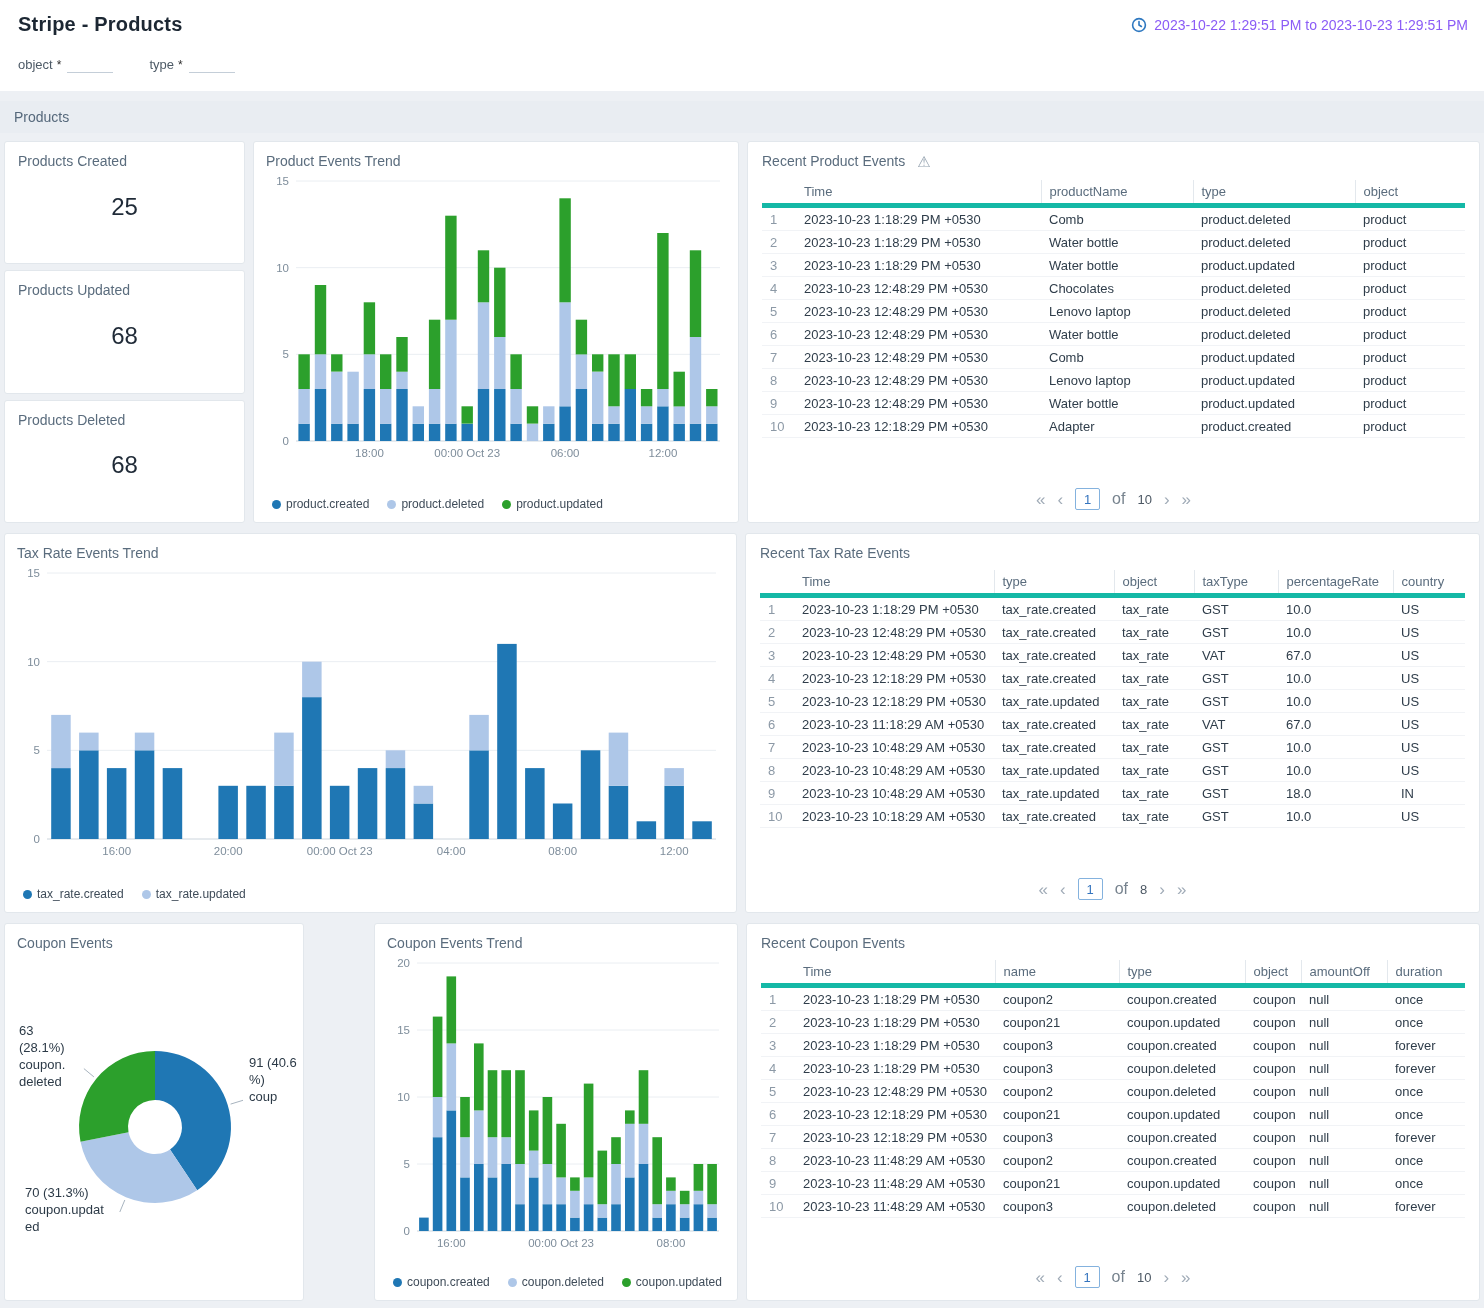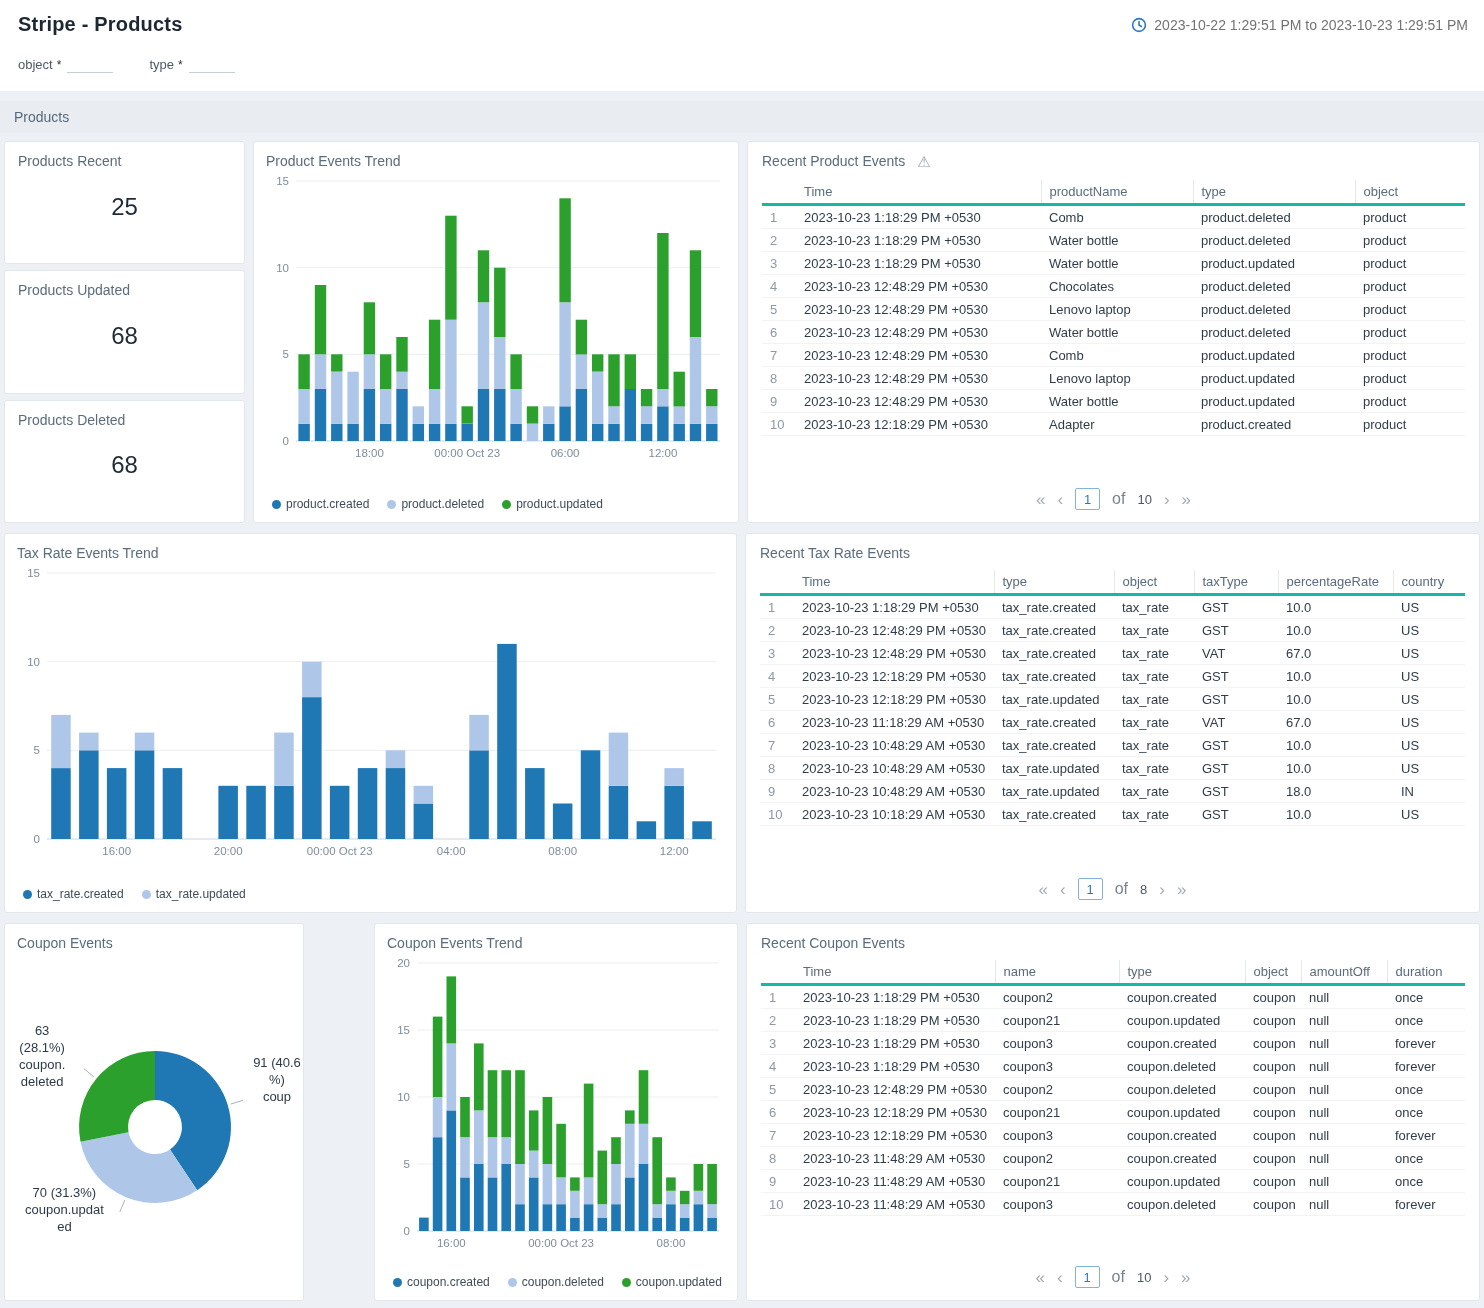--- a/index.html
+++ b/index.html
@@ -1,21 +1,21 @@
 <!DOCTYPE html>
 <html><head>
 <meta charset="utf-8">
 <style>
   *{box-sizing:border-box;}
   html,body{margin:0;padding:0;}
   body{width:1484px;min-height:1308px;background:#edf0f4;font-family:"Liberation Sans",sans-serif;color:#2c3a47;}
   .whitehead{background:#fff;}
   .topbar{display:flex;justify-content:space-between;align-items:center;padding:9px 16px 0 14px;}
   .page-title{font-size:20px;font-weight:700;color:#1c2733;margin:4px;letter-spacing:.2px;}
-  .timerange{display:flex;align-items:flex-end;gap:7px;color:#737373;font-size:14px;font-weight:500;cursor:pointer;}
+  .timerange{display:flex;align-items:flex-end;gap:7px;color:#8b5cf6;font-size:14px;font-weight:500;cursor:pointer;}
   .filterbar{display:flex;gap:36px;padding:16px 18px 18px;}
   .fgroup{display:flex;align-items:flex-end;font-size:13px;color:#4d5a66;}
   .flabel{padding-bottom:1px;}
   .req{color:#303030;font-size:12px;margin-left:4px;padding-bottom:1px;}
   .finput{border:none;border-bottom:1px solid #c4ced8;width:46px;height:17px;background:transparent;outline:none;font:inherit;margin-left:6px;}
   .sectionbar{background:#e9edf2;color:#55687b;font-size:14px;padding:8px 14px;margin-top:10px;cursor:pointer;}
   .dash{padding:8px 4px 6px;}
   .row{display:flex;gap:8px;margin-bottom:10px;align-items:stretch;}
   .r1{height:382px;} .r2{height:380px;} .r3{height:378px;}
   .panel{background:#fff;border:1px solid #e2e7ec;border-radius:3px;}
@@ -28,34 +28,34 @@
   .chartpanel{padding:11px 12px 6px;display:flex;flex-direction:column;}
   .prodtrend{width:486px;}
   .taxpanel{width:733px;}
   .trendpanel{width:364px;}
   .chartbox{flex:1;margin-top:4px;}
   .legend{display:flex;gap:18px;padding:2px 6px 5px;font-size:12px;color:#3f4c59;align-items:center;}
   .lg-item{display:flex;align-items:center;cursor:pointer;}
   .lg-dot{width:9px;height:9px;border-radius:50%;display:inline-block;margin-right:5px;}
   .tablepanel{flex:1;padding:11px 14px 6px;display:flex;flex-direction:column;}
   table.grid{border-collapse:collapse;width:100%;table-layout:fixed;font-size:13px;margin-top:9px;}
-  .grid th{font-weight:400;color:#5a6c7d;text-align:left;padding:4px 8px;border-bottom:3px solid #14b8a6;overflow:hidden;white-space:nowrap;}
+  .grid th{font-weight:400;color:#5a6c7d;text-align:left;padding:4px 8px;border-bottom:5px solid #14b8a6;overflow:hidden;white-space:nowrap;}
   .grid th:nth-child(n+3){border-left:1px solid #e3e8ed;}
   .grid td{padding:3.5px 8px;color:#2f3d4a;border-bottom:1px solid #f1f3f6;white-space:nowrap;overflow:hidden;}
   .grid td.idx{color:#8c99a6;}
   .pager{margin-top:auto;display:flex;justify-content:center;align-items:center;gap:12px;padding:8px 0 6px;color:#a0abb7;}
   .pg-btn{cursor:pointer;font-size:17px;line-height:1;}
   .pg-cur{min-width:25px;height:22px;border:1px solid #84b2de;border-radius:2px;color:#3474be;font-size:13px;display:inline-flex;align-items:center;justify-content:center;padding:0 5px;cursor:pointer;}
   .pg-of{font-size:16px;color:#77838e;}
   .pg-total{font-size:13px;color:#4c5864;}
   .tk{fill:#7e8d9b;font-size:11.5px;font-family:"Liberation Sans",sans-serif;}
   .donutpanel{width:300px;padding:11px 12px;display:flex;flex-direction:column;}
   .donutwrap{position:relative;flex:1;margin-top:2px;}
   .donutwrap svg{display:block;}
-  .donut-label{position:absolute;font-size:13px;color:#2c3a47;white-space:pre-line;line-height:1.3;text-align:center;}
+  .donut-label{position:absolute;font-size:13px;color:#2c3a47;white-space:pre-line;line-height:1.3;}
   .lbl-left{left:2px;top:70px;}
   .lbl-right{left:232px;top:102px;width:56px;}
   .lbl-bottom{left:8px;top:232px;}
   .spacer{width:54px;}
 </style>
 </head>
 <body>
 
 <div class="whitehead">
   <div class="topbar">
@@ -84,21 +84,21 @@
 
 <div class="sectionbar">
   <span>Products</span>
 </div>
 
 <div class="dash">
 
   <div class="row r1">
     <div class="statcol">
       <div class="panel stat">
-        <div class="ptitle">Products Recent</div>
+        <div class="ptitle">Products Created</div>
         <div class="statval">25</div>
       </div>
       <div class="panel stat">
         <div class="ptitle">Products Updated</div>
         <div class="statval">68</div>
       </div>
       <div class="panel stat">
         <div class="ptitle">Products Deleted</div>
         <div class="statval">68</div>
       </div>

